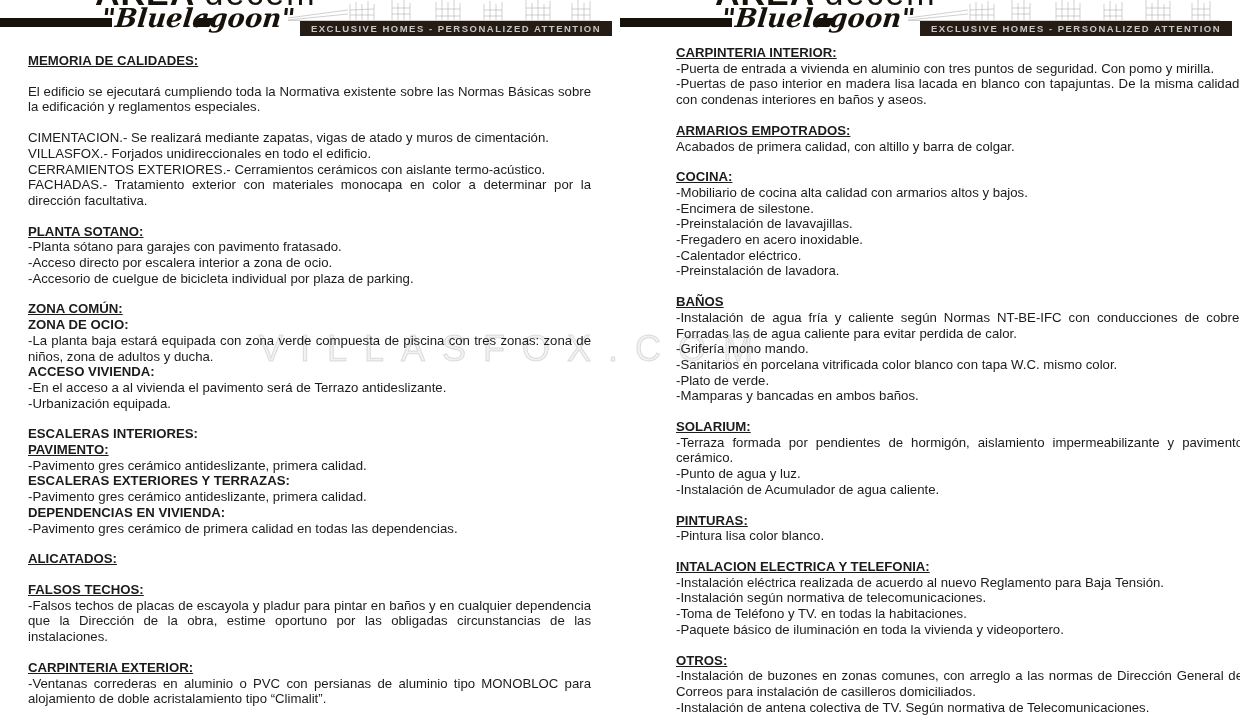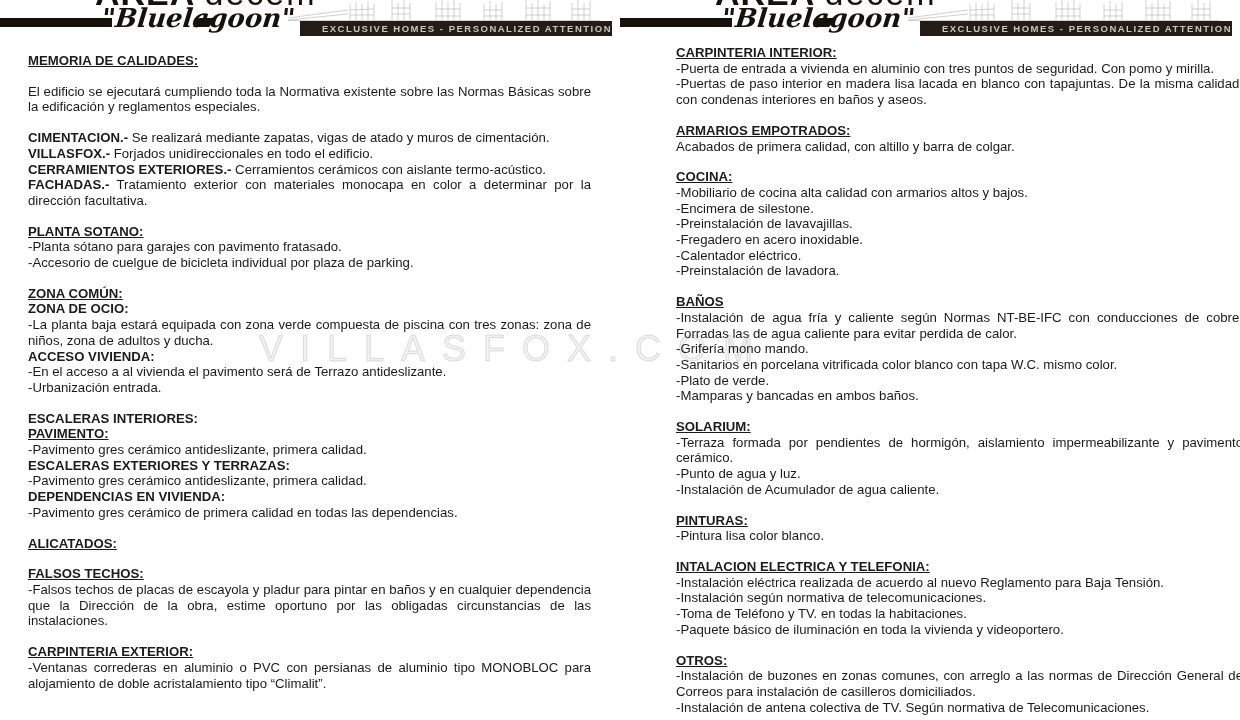--- a/index.html
+++ b/index.html
@@ -17,36 +17,36 @@
     font-weight:900;letter-spacing:1px;color:#17110c;white-space:nowrap;}
   .logo-inner .thin{font-weight:400;letter-spacing:2px;}
   .brand-bar{position:absolute;left:0;top:18px;width:112px;height:9px;background:#17110c;}
   .brand-wedge{position:absolute;left:196px;top:18px;width:16px;height:9px;background:#17110c;transform:skewX(-32deg);}
   .script-name{position:absolute;left:102px;top:1px;font-family:"DejaVu Serif",serif;
     font-style:italic;font-weight:bold;font-size:26px;line-height:34px;color:#17110c;
     transform:skewX(-6deg);white-space:nowrap;}
   .sketch{position:absolute;left:288px;top:0;width:312px;height:21px;}
   .banner{position:absolute;left:300px;top:21px;width:312px;height:15px;
     color:#c9c5c2;font-size:9.5px;line-height:15px;letter-spacing:1.5px;
-    text-align:right;white-space:nowrap;font-weight:bold;}
+    text-align:center;white-space:nowrap;font-weight:bold;}
 
   
   .watermark{position:absolute;left:259px;top:328px;z-index:0;
     font-size:36px;font-weight:normal;letter-spacing:17px;white-space:nowrap;
     color:rgba(128,128,128,0.10);-webkit-text-stroke:1px rgba(120,120,120,0.22);
     pointer-events:none;}
 
   
   .col{position:absolute;z-index:1;font-size:13.2px;line-height:15.7px;color:#1b1b1b;}
   .col-left{left:28px;top:53px;width:563px;}
   .col-right{left:676px;top:45px;width:567px;}
   .line{text-align:justify;text-align-last:left;}
   .heading{font-weight:bold;text-decoration:underline;text-align:left;}
   .label{font-weight:bold;text-align:center;}
-  .leadin b{font-weight:bold;}
+  .leadin b{font-weight:normal;}
   .gap{height:15px;}
 </style>
 </head>
 <body>
 
 <div class="page">
 
   <div class="header-half header-left">
     <div class="logo-clip">
       <span class="logo-inner"><span>AREA</span> <span class="thin">decem</span></span>
@@ -166,28 +166,29 @@
       <div class="gap"></div>
       <div class="line item">El edificio se ejecutará cumpliendo toda la Normativa existente sobre las Normas Básicas sobre la edificación  y reglamentos especiales.</div>
       <div class="gap"></div>
       <div class="line leadin"><b>CIMENTACION.-</b> Se realizará mediante zapatas, vigas de atado y muros de cimentación.</div>
       <div class="line leadin"><b>VILLASFOX.-</b> Forjados unidireccionales en todo el edificio.</div>
       <div class="line leadin"><b>CERRAMIENTOS EXTERIORES.-</b> Cerramientos cerámicos con aislante termo-acústico.</div>
       <div class="line leadin"><b>FACHADAS.-</b> Tratamiento exterior con materiales monocapa en color a determinar por la dirección facultativa.</div>
       <div class="gap"></div>
       <div class="line heading">PLANTA SOTANO:</div>
       <div class="line item">-Planta sótano  para garajes con pavimento fratasado.</div>
+      <div class="line item">-Acceso directo por escalera interior a zona de ocio.</div>
       <div class="line item">-Accesorio de cuelgue de bicicleta individual por plaza de parking.</div>
       <div class="gap"></div>
       <div class="line heading">ZONA COMÚN:</div>
       <div class="line label">ZONA DE OCIO:</div>
       <div class="line item">-La planta baja estará equipada con zona verde compuesta de piscina con tres zonas: zona de niños, zona de adultos y ducha.</div>
       <div class="line label">ACCESO VIVIENDA:</div>
       <div class="line item">-En el acceso a al vivienda el pavimento será de Terrazo antideslizante.</div>
-      <div class="line item">-Urbanización entrada.</div>
+      <div class="line item">-Urbanización equipada.</div>
       <div class="gap"></div>
       <div class="line label">ESCALERAS INTERIORES:</div>
       <div class="line heading">PAVIMENTO:</div>
       <div class="line item">-Pavimento gres cerámico antideslizante, primera calidad.</div>
       <div class="line label">ESCALERAS EXTERIORES Y TERRAZAS:</div>
       <div class="line item">-Pavimento gres cerámico antideslizante, primera calidad.</div>
       <div class="line label">DEPENDENCIAS EN VIVIENDA:</div>
       <div class="line item">-Pavimento gres cerámico de primera calidad en todas las dependencias.</div>
       <div class="gap"></div>
       <div class="line heading">ALICATADOS:</div>

